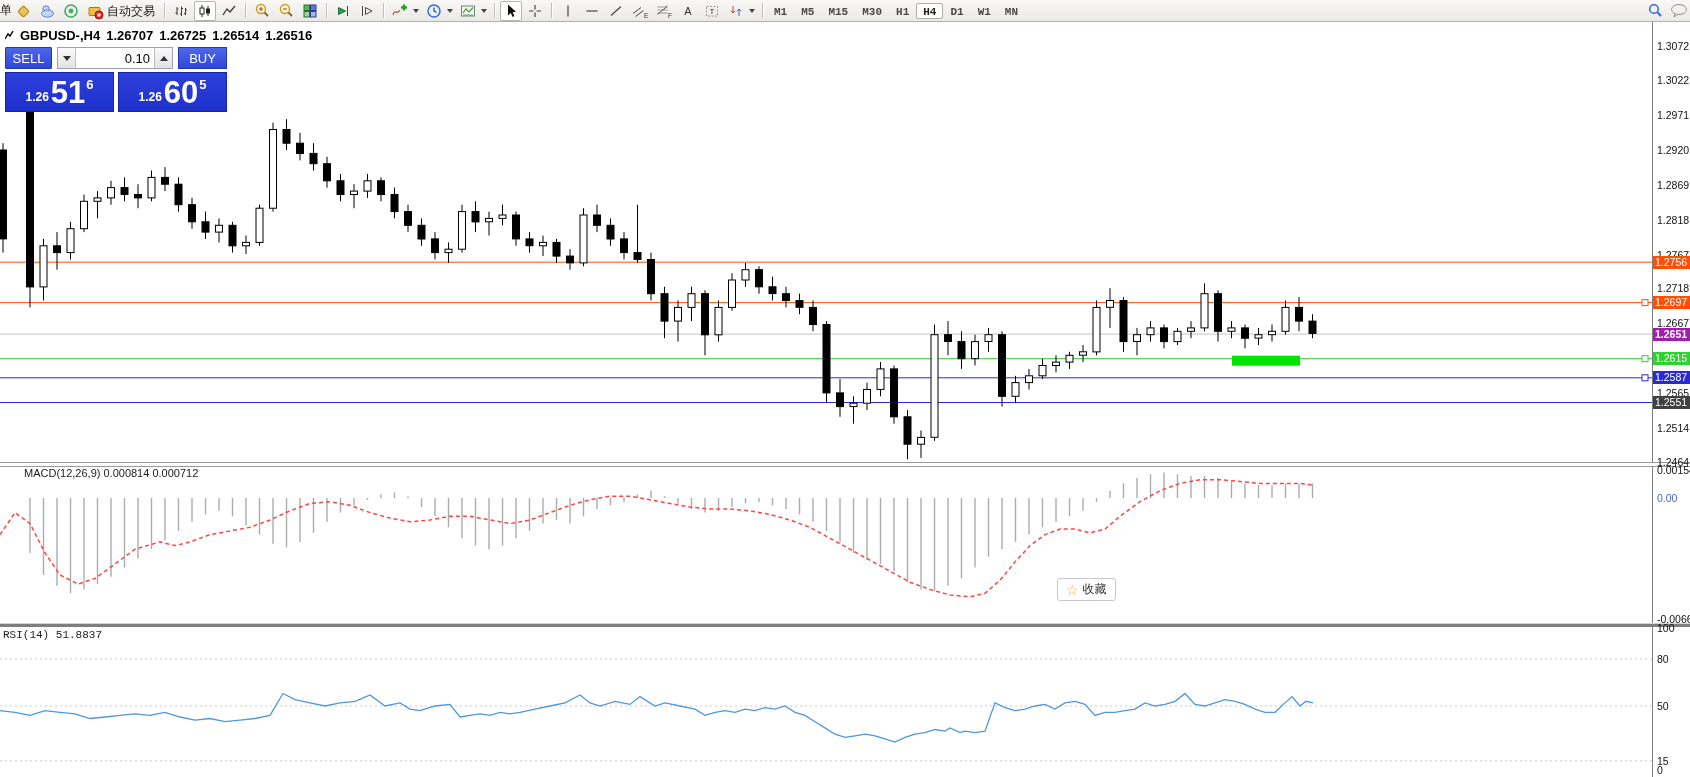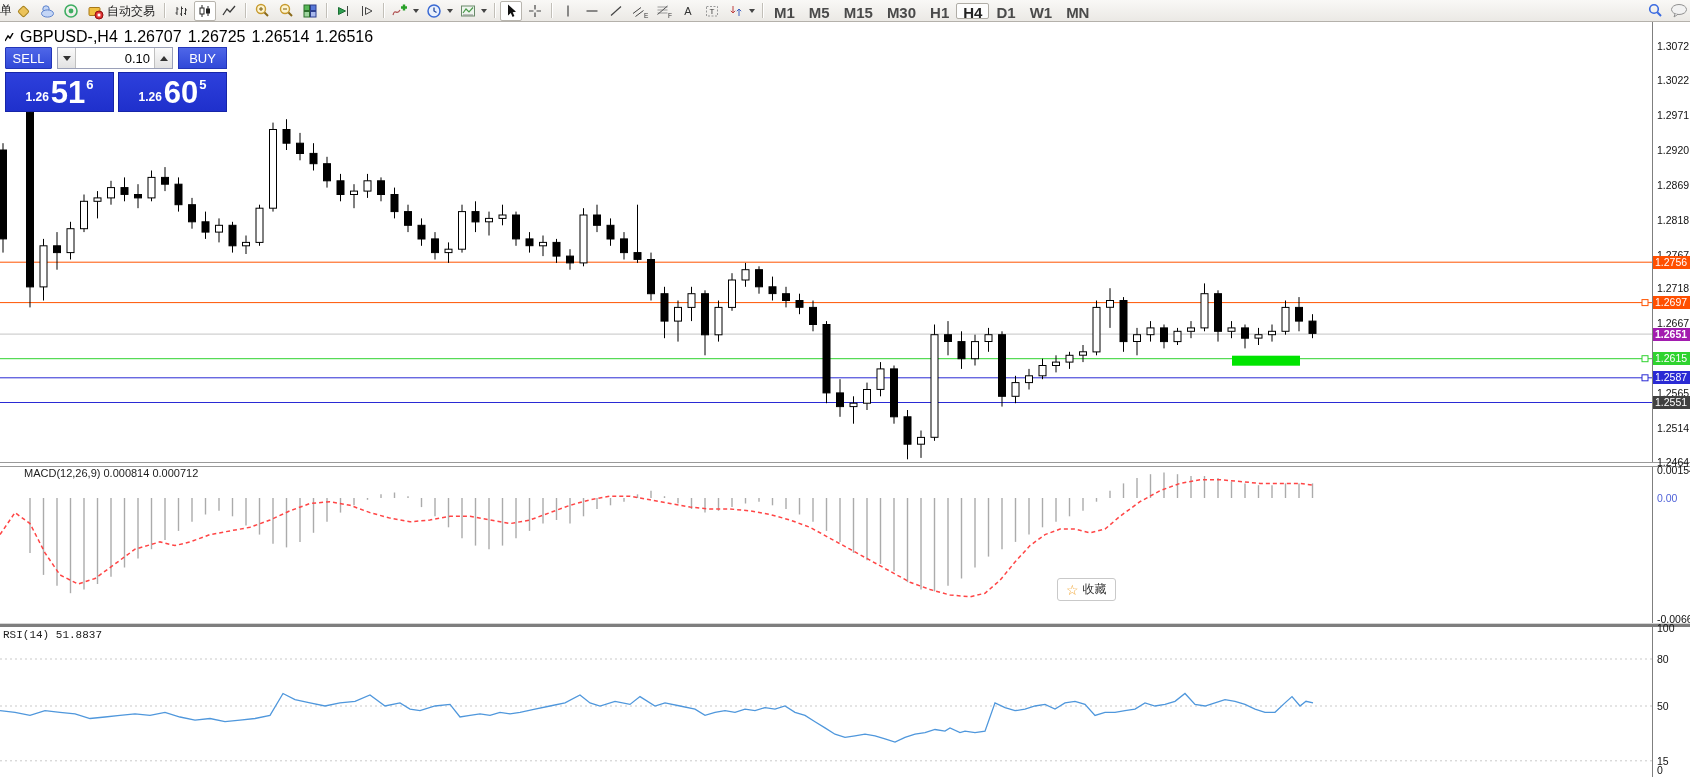--- a/index.html
+++ b/index.html
@@ -5,26 +5,26 @@
   html,body{margin:0;padding:0;background:#d4d0c8;font-family:"Liberation Sans","DejaVu Sans",sans-serif;}
   .app{position:relative;width:1690px;height:777px;background:#fff;overflow:hidden;}
   
   .toolbar{position:absolute;left:0;top:0;width:1690px;height:21px;background:linear-gradient(#f9f8f6,#ebe9e5);border-bottom:1px solid #b4b1ab;display:flex;align-items:center;z-index:30;}
   .tbtn{height:18px;min-width:20px;display:flex;align-items:center;justify-content:center;margin:0 1px;border:1px solid transparent;border-radius:2px;cursor:default;}
   .tbtn.pressed{background:#fff;border:1px solid #b8b5ae;}
   .tsep{width:1px;height:15px;background:#c2bfb8;margin:0 4px;box-shadow:1px 0 0 #fff;flex:none;}
   .tclip{width:11px;overflow:hidden;font-size:12px;color:#222;flex:none;}
   .atx{display:flex;align-items:flex-end;gap:3px;font-size:12px;color:#222;padding:0 3px;}
   .dd{width:0;height:0;border-left:3.5px solid transparent;border-right:3.5px solid transparent;border-top:4px solid #444;margin:0 3px 0 1px;}
-  .tf{font-size:15px;font-weight:bold;color:#4a4a4a;padding:1px 6px;height:16px;line-height:15px;border:1px solid transparent;border-radius:2px;background:none;margin:0;}
+  .tf{font-size:11px;font-weight:bold;color:#4a4a4a;padding:1px 6px;height:16px;line-height:15px;border:1px solid transparent;border-radius:2px;background:none;margin:0;font-family:Liberation Mono, monospace;}
   .tf.pressed{background:#fdfdfd;border:1px solid #b0ada6;color:#222;}
   .tright{margin-left:auto;display:flex;align-items:center;}
   
   .chart-top{position:absolute;left:0;top:21px;width:1690px;height:1px;background:#a5a29c;}
-  .chart-title{position:absolute;left:5px;top:28px;font-size:16px;font-weight:normal;color:#000;display:flex;gap:6px;align-items:center;z-index:5;}
+  .chart-title{position:absolute;left:5px;top:28px;font-size:13px;font-weight:bold;color:#000;display:flex;gap:6px;align-items:center;z-index:5;}
   svg.panel{position:absolute;left:0;}
   #main-svg{top:22px;}
   #macd-svg{top:465px;}
   #rsi-svg{top:626px;}
   .axis-vline{position:absolute;left:1652px;top:22px;width:1px;height:755px;background:#7f7f7f;}
   #price-axis{position:absolute;left:1653px;top:0;width:37px;height:777px;z-index:4;}
   .axlbl{position:absolute;left:4px;font-size:10.5px;color:#111;white-space:nowrap;line-height:12px;text-align:right;}
   .pricetag{position:absolute;left:0;width:35px;font-size:10.5px;height:13px;line-height:13px;padding-left:2px;color:#fff;z-index:6;}
   .sep1{position:absolute;left:0;top:462px;width:1690px;height:3px;background:#fff;border-top:1px solid #9a9a9a;border-bottom:1px solid #9a9a9a;z-index:3;}
   .sep2{position:absolute;left:0;top:623px;width:1690px;height:3px;background:#7e7e7e;border-top:1px solid #d6d6d6;z-index:3;}

